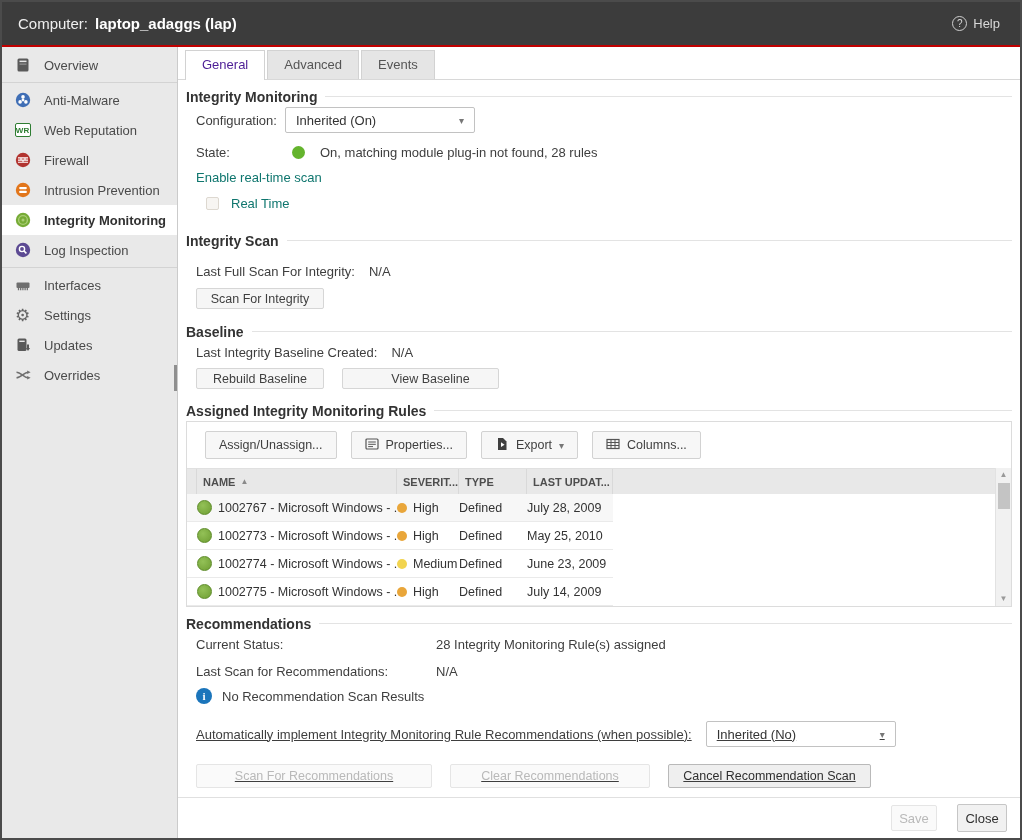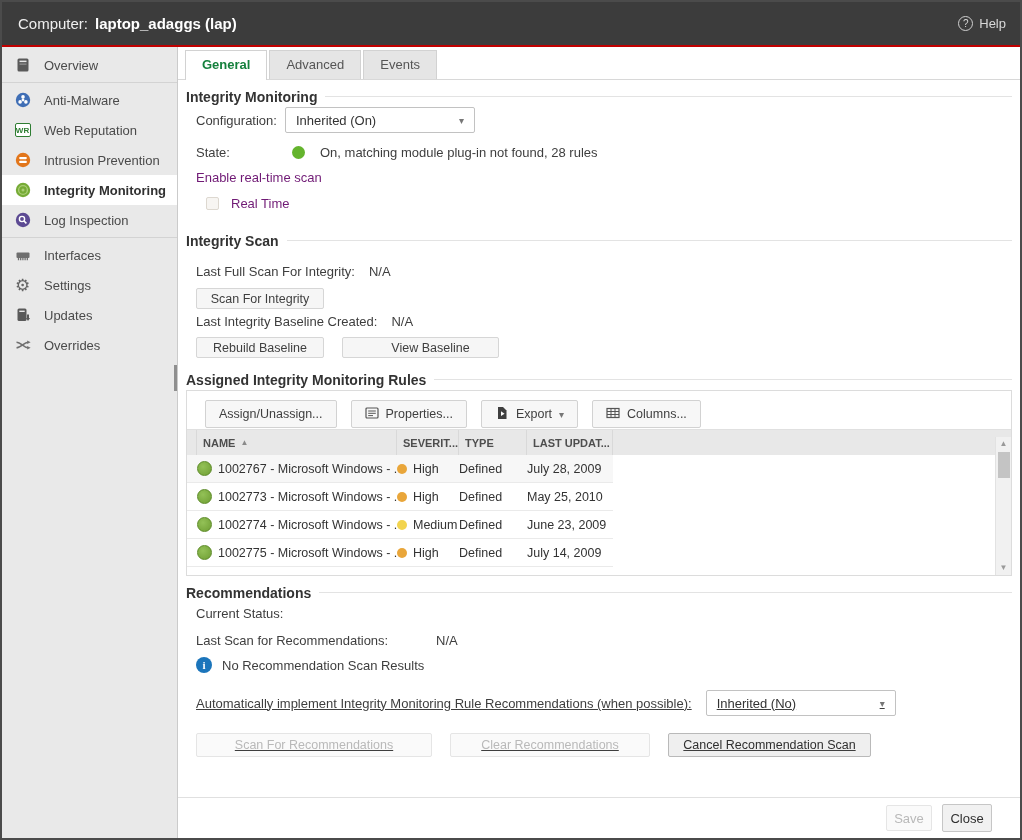--- a/index.html
+++ b/index.html
@@ -1,59 +1,59 @@
 <!DOCTYPE html>
 <html><head>
 <meta charset="utf-8">
 <style>
   html,body{margin:0;padding:0;background:#d7d7d7;}
   *{box-sizing:border-box;}
   .window{width:1022px;height:840px;border:2px solid #4b4b4b;background:#fff;display:flex;flex-direction:column;font-family:"Liberation Sans",sans-serif;overflow:hidden;}
   
-  .titlebar{height:45px;flex:0 0 auto;background:#3c3c3c;border-bottom:2px solid #c00000;display:flex;align-items:center;justify-content:space-between;padding:0 14px 0 16px;}
+  .titlebar{height:45px;flex:0 0 auto;background:#3c3c3c;border-bottom:2px solid #c00000;display:flex;align-items:center;justify-content:space-between;padding:0 20px 0 16px;}
   .title-left{color:#fff;font-size:15px;display:flex;align-items:baseline;gap:7px;}
   .title-app{font-weight:400;color:#efefef;}
   .title-name{font-weight:700;}
   .help{color:#d9d9d9;font-size:13px;display:flex;align-items:center;gap:6px;cursor:pointer;}
   .help-q{width:15px;height:15px;border:1px solid #cfcfcf;border-radius:50%;display:flex;align-items:center;justify-content:center;font-size:10px;line-height:1;}
   
   .bodyrow{flex:1;display:flex;min-height:0;}
   .sidebar{width:176px;flex:0 0 auto;background:#e9e9e9;border-right:1px solid #cbcbcb;padding-top:3px;position:relative;}
   .side-item{height:30px;display:flex;align-items:center;gap:13px;padding-left:12px;font-size:13px;color:#4a4a4a;cursor:pointer;white-space:nowrap;}
   .side-item.selected{background:#fff;font-weight:700;color:#303030;}
   .side-divider{height:1px;background:#d3d3d3;margin:2px 0;}
   .sicon{width:17px;height:17px;flex:0 0 auto;display:flex;align-items:center;justify-content:center;}
   .wr-box{width:16px;height:14px;border:1px solid #2e7d32;border-radius:2px;background:#fff;color:#2e7d32;font-size:8px;font-weight:700;display:flex;align-items:center;justify-content:center;letter-spacing:0;}
   .gear{font-size:17px;color:#666;line-height:1;}
   .side-thumb{position:absolute;right:0;top:318px;width:3px;height:26px;background:#8f8f8f;}
   
   .main{flex:1;display:flex;flex-direction:column;min-width:0;background:#fff;}
   .tabbar{flex:0 0 auto;height:33px;display:flex;align-items:flex-end;padding-left:7px;border-bottom:1px solid #d8d8d8;background:#fff;}
   .tab{padding:6px 16px 7px;font-size:13px;color:#555;background:#e5e5e5;border:1px solid #d2d2d2;border-bottom:none;margin-right:2px;cursor:pointer;}
-  .tab.active{background:#fff;font-weight:700;color:#15803d;margin-bottom:-1px;padding-bottom:8px;}
+  .tab.active{background:#fff;font-weight:400;color:#4c1d95;margin-bottom:-1px;padding-bottom:8px;}
   .content{flex:1;min-height:0;padding:0 8px;display:flex;flex-direction:column;overflow:hidden;}
   .section-head{display:flex;align-items:center;gap:8px;height:17px;}
   .section-title{font-size:14px;font-weight:700;color:#333;white-space:nowrap;}
   .section-rule{flex:1;height:1px;background:#e3e3e3;}
   .frow{display:flex;align-items:center;padding-left:10px;font-size:13px;color:#3e3e3e;}
   .lbl-config{width:89px;}
   .lbl-state{width:96px;}
   .dropdown{width:190px;height:26px;border:1px solid #c2c2c2;border-radius:2px;background:#fff;display:flex;align-items:center;justify-content:space-between;padding:0 10px;font-size:13px;color:#333;cursor:pointer;}
   .caret{color:#777;font-size:10px;}
   .state-dot{width:13px;height:13px;border-radius:50%;background:#64b42d;margin-right:15px;flex:0 0 auto;}
-  .muted{color:#701a75;}
+  .muted{color:#0f766e;}
   .chk{width:13px;height:13px;border:1px solid #ddd8d0;background:#f7f5f2;border-radius:2px;margin:0 12px 0 10px;flex:0 0 auto;}
   .btn{display:inline-flex;align-items:center;justify-content:center;background:#f6f6f6;border:1px solid #d6d6d6;border-radius:2px;color:#3f3f3f;font-size:12.5px;height:21px;cursor:pointer;white-space:nowrap;}
   .btn.disabled{color:#b9b9b9;border-color:#e5e5e5;background:#fafafa;cursor:default;}
   .w152{width:128px;} .w157{width:157px;padding-left:26px;} .w204{width:236px;} .w203{width:203px;height:24px;} .w200{width:200px;}
   .rec-btn{height:24px;}
   .btn.primaryish{background:#efefef;border-color:#b9b9b9;color:#2f2f2f;}
   
   .rules-table{margin-top:2px;border:1px solid #dcdcdc;position:relative;height:186px;overflow:hidden;}
-  .rules-toolbar{display:flex;gap:14px;padding:9px 8px 1px 18px;align-items:flex-start;}
+  .rules-toolbar{display:flex;gap:14px;padding:9px 8px 9px 18px;align-items:flex-start;}
   .tbtn{display:inline-flex;align-items:center;gap:7px;background:#f7f7f7;border:1px solid #d2d2d2;border-radius:2px;height:28px;padding:0 13px;font-size:12.5px;color:#3f3f3f;cursor:pointer;}
   .thead{display:flex;align-items:stretch;background:#e8e8e8;height:26px;font-size:11px;font-weight:700;color:#4e4e4e;border-top:1px solid #e0e0e0;padding-right:16px;}
   .th{display:flex;align-items:center;padding-left:6px;border-right:1px solid #d9d9d9;white-space:nowrap;}
   .th-gutter{width:10px;padding:0;}
   .th-name{width:200px;gap:5px;}
   .th-sev{width:62px;}
   .th-type{width:68px;}
   .th-date{width:86px;}
   .th-fill{flex:1;border-right:none;}
   .sort{color:#8a8a8a;font-size:8px;}
@@ -68,21 +68,21 @@
   .td-type{width:68px;flex:0 0 auto;}
   .td-date{width:90px;flex:0 0 auto;}
   .vscroll{position:absolute;top:46px;right:0;width:16px;height:138px;background:#f1f1f1;border-left:1px solid #e2e2e2;display:flex;flex-direction:column;align-items:center;padding:3px 0;}
   .scroll-arrow{font-size:8px;color:#999;line-height:1;cursor:pointer;}
   .scroll-thumb{width:12px;height:26px;background:#c4c4c4;margin-top:4px;cursor:pointer;}
   .scroll-spacer{flex:1;}
   
   .rec-label{width:240px;flex:0 0 auto;}
   .info-icon{width:16px;height:16px;border-radius:50%;background:#1b75bb;color:#fff;font-size:11px;font-weight:700;display:flex;align-items:center;justify-content:center;margin-right:10px;flex:0 0 auto;font-family:"Liberation Serif",serif;}
   
-  .footer{flex:0 0 auto;height:41px;border-top:1px solid #e0e0e0;display:flex;align-items:center;justify-content:flex-end;gap:10px;padding:0 28px;margin-top:auto;}
+  .footer{flex:0 0 auto;height:41px;border-top:1px solid #e0e0e0;display:flex;align-items:center;justify-content:flex-end;gap:20px;padding:0 13px;margin-top:auto;}
   .btn-save{width:46px;height:26px;font-size:13px;}
   .btn-close{width:50px;height:28px;font-size:13px;background:#f1f1f1;border:1px solid #c6c6c6;color:#2f2f2f;}
   .mt2{margin-top:2px;}.mt5{margin-top:5px;}.mt7{margin-top:15px;}.mt8{margin-top:8px;}.mt9{margin-top:9px;}
   .mt10{margin-top:10px;}.mt11{margin-top:11px;}.mt12{margin-top:12px;}.mt13{margin-top:13px;}
   .mt14{margin-top:14px;}.mt17{margin-top:17px;text-decoration:underline;}.mt21{margin-top:21px;}
   .gap18{gap:18px;}
   .valtext{color:#3e3e3e;}
 </style>
 </head>
 <body>
@@ -128,20 +128,29 @@
       </div>
       <div class="side-item">
         <span class="sicon">
           <span class="wr-box">WR</span>
         </span>
         <span>Web Reputation</span>
       </div>
       <div class="side-item">
         <span class="sicon">
           <svg width="16" height="16">
+              <circle cx="8" cy="8" r="7.2" fill="#b23430"></circle>
+              <path d="M3 5.9h10M3 8.1h10M3 10.3h10M6 5.9v2.2M10 5.9v2.2M8 8.1v2.2" stroke="#fff" stroke-width="1.1" fill="none"></path>
+            </svg>
+        </span>
+        <span>Firewall</span>
+      </div>
+      <div class="side-item">
+        <span class="sicon">
+          <svg width="16" height="16">
               <circle cx="8" cy="8" r="7.2" fill="#e2761b"></circle>
               <rect x="4.1" y="5" width="7.8" height="2.2" rx="1.1" fill="#fff"></rect>
               <rect x="4.1" y="8.8" width="7.8" height="2.2" rx="1.1" fill="#fff"></rect>
             </svg>
         </span>
         <span>Intrusion Prevention</span>
       </div>
       <div class="side-item selected">
         <span class="sicon">
           <svg width="16" height="16">
@@ -239,20 +248,24 @@
         </div>
         <div class="frow mt7">
           <span>Last Full Scan For Integrity:</span>
           <span style="width:14px"></span>
           <span class="valtext">N/A</span>
         </div>
         <div class="frow mt9">
           <button class="btn w152">Scan For Integrity</button>
         </div>
 
+        <div class="section-head mt14">
+          <span class="section-title">Baseline</span>
+          <span class="section-rule"></span>
+        </div>
         <div class="frow mt5">
           <span>Last Integrity Baseline Created:</span>
           <span style="width:14px"></span>
           <span class="valtext">N/A</span>
         </div>
         <div class="frow mt8 gap18" style="gap:18px;">
           <button class="btn w152">Rebuild Baseline</button>
           <button class="btn w157">View Baseline</button>
         </div>
 
@@ -360,20 +373,21 @@
             <span class="scroll-arrow">▼</span>
           </div>
         </div>
 
         <div class="section-head mt8">
           <span class="section-title">Recommendations</span>
           <span class="section-rule"></span>
         </div>
         <div class="frow mt5">
           <span class="rec-label">Current Status:</span>
+          <span class="valtext">28 Integrity Monitoring Rule(s) assigned</span>
         </div>
         <div class="frow mt12">
           <span class="rec-label">Last Scan for Recommendations:</span>
           <span class="valtext">N/A</span>
         </div>
         <div class="frow mt9">
           <span class="info-icon">i</span>
           <span class="valtext">No Recommendation Scan Results</span>
         </div>
         <div class="frow mt17" style="gap:14px;">

